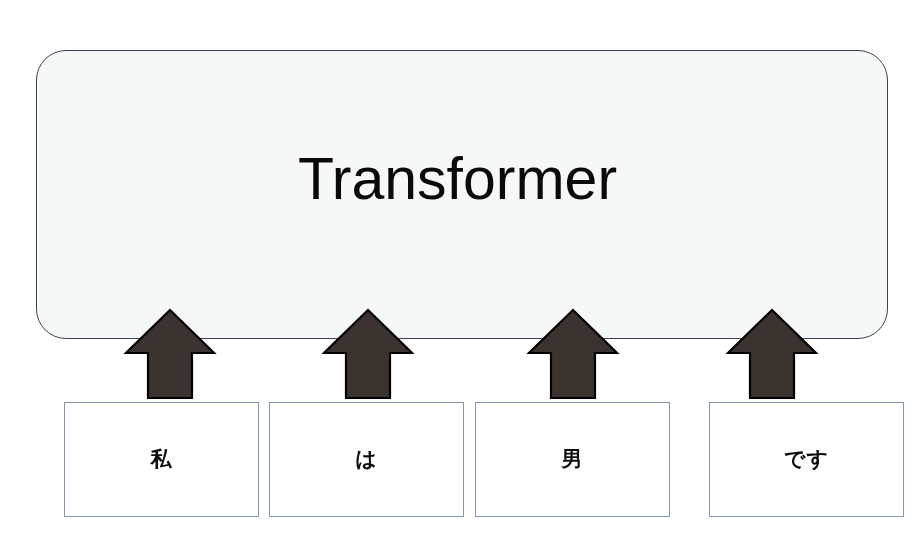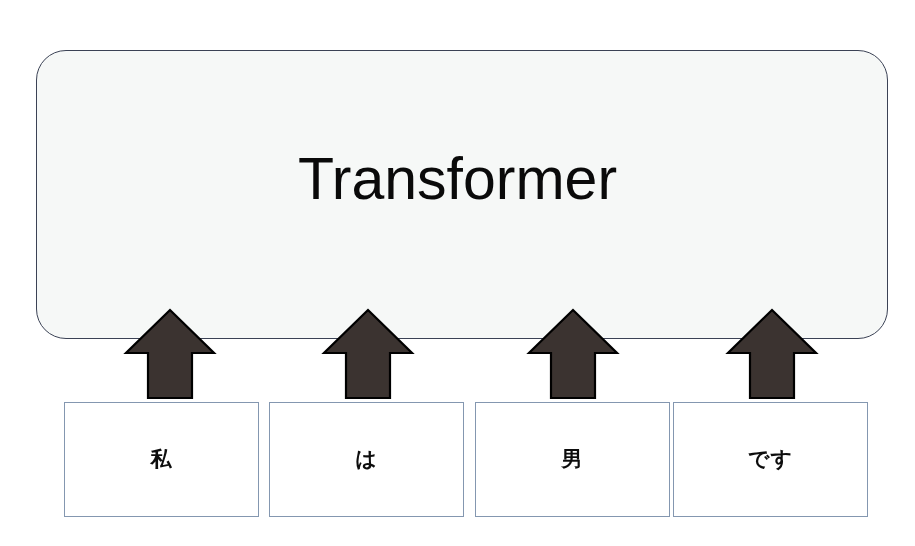--- a/index.html
+++ b/index.html
@@ -118,17 +118,17 @@
   </div>
 
   <div class="token-box" style="left:269px;">
     <span class="token-text">は</span>
   </div>
 
   <div class="token-box" style="left:475px;">
     <span class="token-text">男</span>
   </div>
 
-  <div class="token-box" style="left:673px;">
+  <div class="token-box" style="left:709px;">
     <span class="token-text">です</span>
   </div>
 
 </div>
 
 </body></html>

